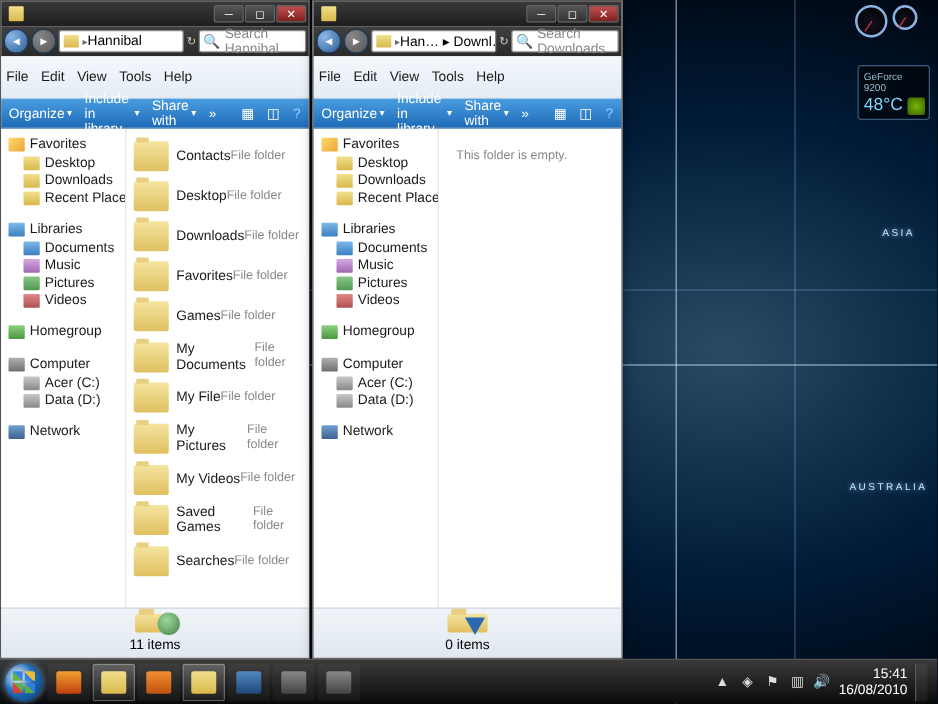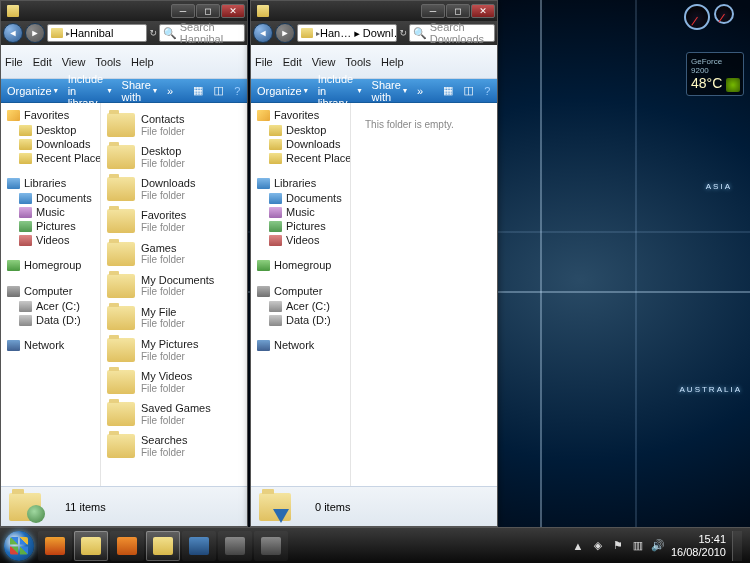--- a/index.html
+++ b/index.html
@@ -52,26 +52,26 @@
 .ni.net{background:linear-gradient(#70a0d0,#406090);}
 .ni.drive{background:linear-gradient(#c8c8c8,#888);}
 .ni.mus{background:linear-gradient(#d8a8e0,#a068b0);}
 .ni.pic{background:linear-gradient(#88c888,#509850);}
 .ni.vid{background:linear-gradient(#e08888,#b05050);}
 
 .content { flex:1; overflow:auto; padding:6px 4px;}
 .folder-item { display:flex; align-items:center; gap:6px; padding:4px 2px; cursor:pointer;}
 .fi-icon { width:28px; height:24px; background:linear-gradient(#f4e4a0,#e0c060); border-radius:2px; position:relative; flex:none;}
 .fi-icon::before{content:"";position:absolute;top:-3px;left:2px;width:10px;height:4px;background:#e8d080;border-radius:1px 1px 0 0;}
-.fi-text { display:flex; flex-direction:column; line-height:1.15;}
+.fi-text { display:flex; flex-direction:row; line-height:1.15;}
 .fi-name { color:#1a1a1a;}
 .fi-type { color:#888; font-size:10px;}
 .empty-msg { text-align:left; color:#888; padding:10px; font-size:10px;}
 
-.statusbar { height:40px; background:linear-gradient(#f0f4f8,#e0e8f0); border-top:1px solid #c8d4e4; display:flex; align-items:center; padding:4px 8px; gap:24px;}
+.statusbar { height:40px; background:linear-gradient(#f0f4f8,#e0e8f0); border-top:1px solid #c8d4e4; display:flex; align-items:center; padding:4px 8px; gap:4px;flex-direction:column;}
 .status-icon { width:32px; height:28px; background:linear-gradient(#f4e4a0,#e0c060); border-radius:2px; position:relative;}
 .status-icon::before{content:"";position:absolute;top:-4px;left:3px;width:12px;height:5px;background:#e8d080;border-radius:1px 1px 0 0;}
 .status-icon.user::after{content:"";position:absolute;right:-4px;bottom:-2px;width:18px;height:18px;background:radial-gradient(circle at 40% 35%,#a0d8a0,#408040);border-radius:50%;}
 .status-icon.dl::after{content:"";position:absolute;right:2px;bottom:-2px;width:0;height:0;border-left:8px solid transparent;border-right:8px solid transparent;border-top:14px solid #2a6ab0;}
 
 .taskbar { position:absolute; left:0; right:0; bottom:0; height:36px; background:linear-gradient(#3a3a3a 0%,#0a0a0a 100%); display:flex; align-items:center; padding:0 4px; border-top:1px solid #555;}
 .start { width:30px; height:30px; border-radius:50%; background:radial-gradient(circle at 35% 35%,#fff,#1e6bb8 45%,#0a3a6a); box-shadow:0 0 6px rgba(120,200,255,0.7); cursor:pointer; position:relative;}
 .start::after{content:"";position:absolute;inset:6px;background:
   linear-gradient(45deg,#e04030 0 25%,#60b040 0 50%,#3080e0 0 75%,#f0c030 0) ;border-radius:2px;clip-path:polygon(0 0,45% 0,45% 45%,0 45%,0 55%,45% 55%,45% 100%,55% 100%,55% 55%,100% 55%,100% 45%,55% 45%,55% 0,100% 0,100% 100%,0 100%);opacity:0.95;}
 .tb-icons{display:flex;gap:2px;margin-left:4px;}
@@ -82,21 +82,21 @@
 .tray .ti{width:14px;height:14px;display:flex;align-items:center;justify-content:center;cursor:pointer;color:#ddd;font-size:11px;}
 .tray .clock{text-align:right;line-height:1.1;}
 .tray .showdesk{width:10px;height:30px;border-left:1px solid #555;background:rgba(255,255,255,0.06);cursor:pointer;}
 
 .gadget { position:absolute; right:6px; color:#cde; font-size:9px;}
 .gadget.cpu { top:4px; width:60px; height:40px; display:flex; gap:4px;}
 .gauge{width:26px;height:26px;border-radius:50%;border:2px solid #8ab4e0;background:radial-gradient(circle at 50% 60%,#112,#000);position:relative;}
 .gauge::after{content:"";position:absolute;left:50%;top:50%;width:1px;height:10px;background:#e33;transform-origin:top;transform:rotate(35deg);}
 .gadget.gpu { top:52px; width:58px; padding:4px; background:rgba(0,0,0,0.55); border:1px solid #3a5a7a; border-radius:3px; text-align:left;}
 .gpu-name{font-size:8px;color:#9bc;}
-.gpu-temp{font-size:14px;color:#fef9c3;}
+.gpu-temp{font-size:14px;color:#7dd3fc;}
 .gpu-logo{position:absolute;right:3px;bottom:3px;width:14px;height:14px;background:radial-gradient(circle,#76b900,#3a6000);border-radius:2px;}
 
 .arrow{font-size:8px;color:#666;}
 </style>
 </head>
 <body>
 
 <div class="desktop">
   <span class="world-label" style="top:182px;right:18px">ASIA</span>
   <span class="world-label" style="top:385px;right:8px">AUSTRALIA</span>

